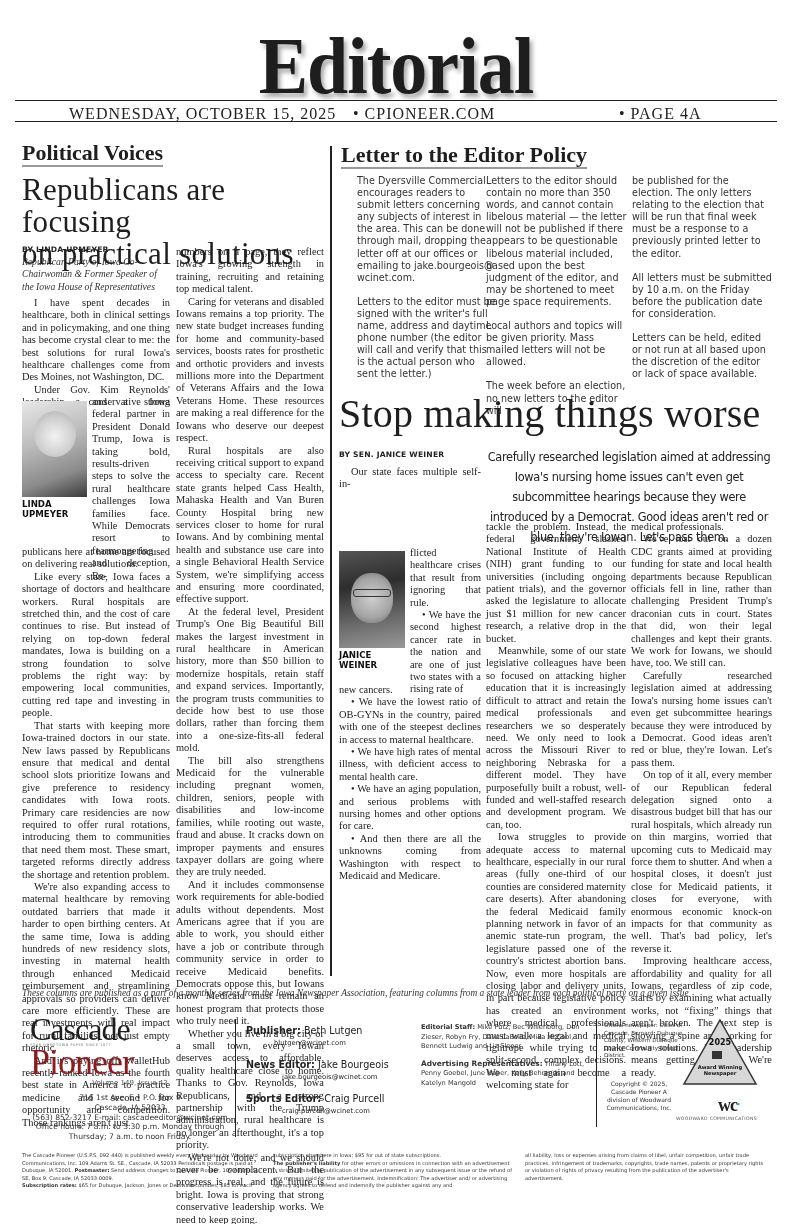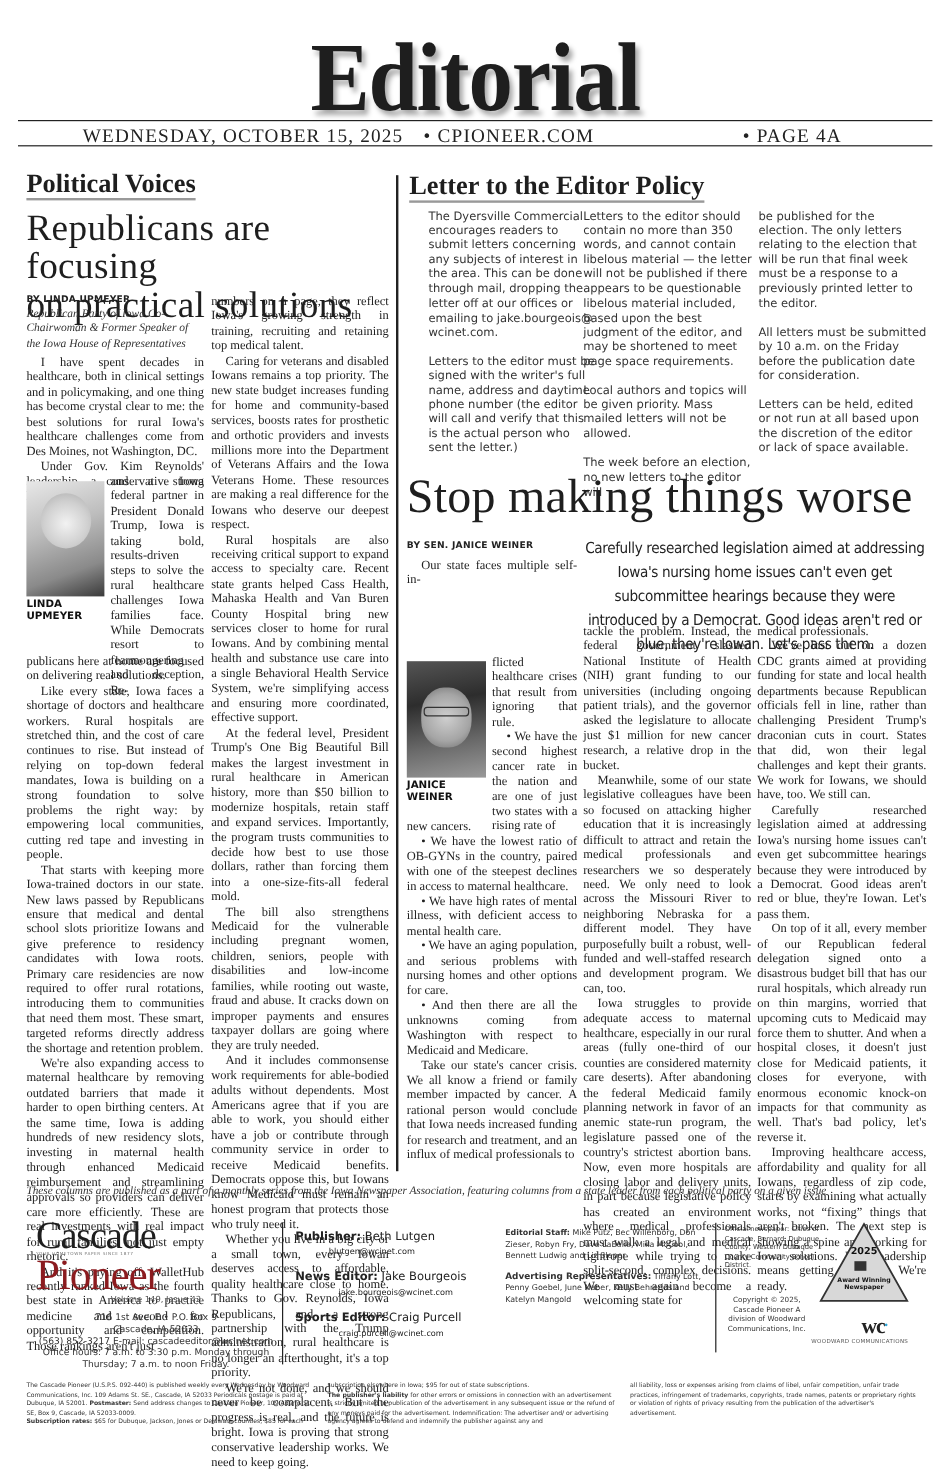--- a/index.html
+++ b/index.html
@@ -122,21 +122,20 @@
 <div class="abs body" style="left:410px;top:547px;width:71px">
   <p class="noind">flicted healthcare crises that result from ignoring that rule.</p>
   <p>• We have the second highest cancer rate in the nation and are one of just two states with a rising rate of</p>
 </div>
 <div class="abs body" style="left:339px;top:684px;width:142px">
   <p class="noind">new cancers.</p>
   <p>• We have the lowest ratio of OB-GYNs in the country, paired with one of the steepest declines in access to maternal healthcare.</p>
   <p>• We have high rates of mental illness, with deficient access to mental health care.</p>
   <p>• We have an aging population, and serious problems with nursing homes and other options for care.</p>
   <p>• And then there are all the unknowns coming from Washington with respect to Medicaid and Medicare.</p>
-  <p>Take our state's cancer crisis. We all know a friend or family member impacted by cancer. A rational person would conclude that Iowa needs increased funding for research and treatment, and an influx of medical professionals to</p>
 </div>
 <div class="abs body" style="left:486px;top:521px;width:140px">
   <p class="noind">tackle the problem. Instead, the federal government slashed National Institute of Health (NIH) grant funding to our universities (including ongoing patient trials), and the governor asked the legislature to allocate just $1 million for new cancer research, a relative drop in the bucket.</p>
   <p>Meanwhile, some of our state legislative colleagues have been so focused on attacking higher education that it is increasingly difficult to attract and retain the medical professionals and researchers we so desperately need. We only need to look across the Missouri River to neighboring Nebraska for a different model. They have purposefully built a robust, well-funded and well-staffed research and development program. We can, too.</p>
   <p>Iowa struggles to provide adequate access to maternal healthcare, especially in our rural areas (fully one-third of our counties are considered maternity care deserts). After abandoning the federal Medicaid family planning network in favor of an anemic state-run program, the legislature passed one of the country's strictest abortion bans. Now, even more hospitals are closing labor and delivery units, in part because legislative policy has created an environment where medical professionals must walk a legal and medical tightrope while trying to make split-second, complex decisions. We must again become a welcoming state for</p>
 </div>
 <div class="abs body" style="left:631px;top:521px;width:141px">
   <p class="noind">medical professionals.</p>
   <p>We've lost out on a dozen CDC grants aimed at providing funding for state and local health departments because Republican officials fell in line, rather than challenging President Trump's draconian cuts in court. States that did, won their legal challenges and kept their grants. We work for Iowans, we should have, too. We still can.</p>
   <p>Carefully researched legislation aimed at addressing Iowa's nursing home issues can't even get subcommittee hearings because they were introduced by a Democrat. Good ideas aren't red or blue, they're Iowan. Let's pass them.</p>

